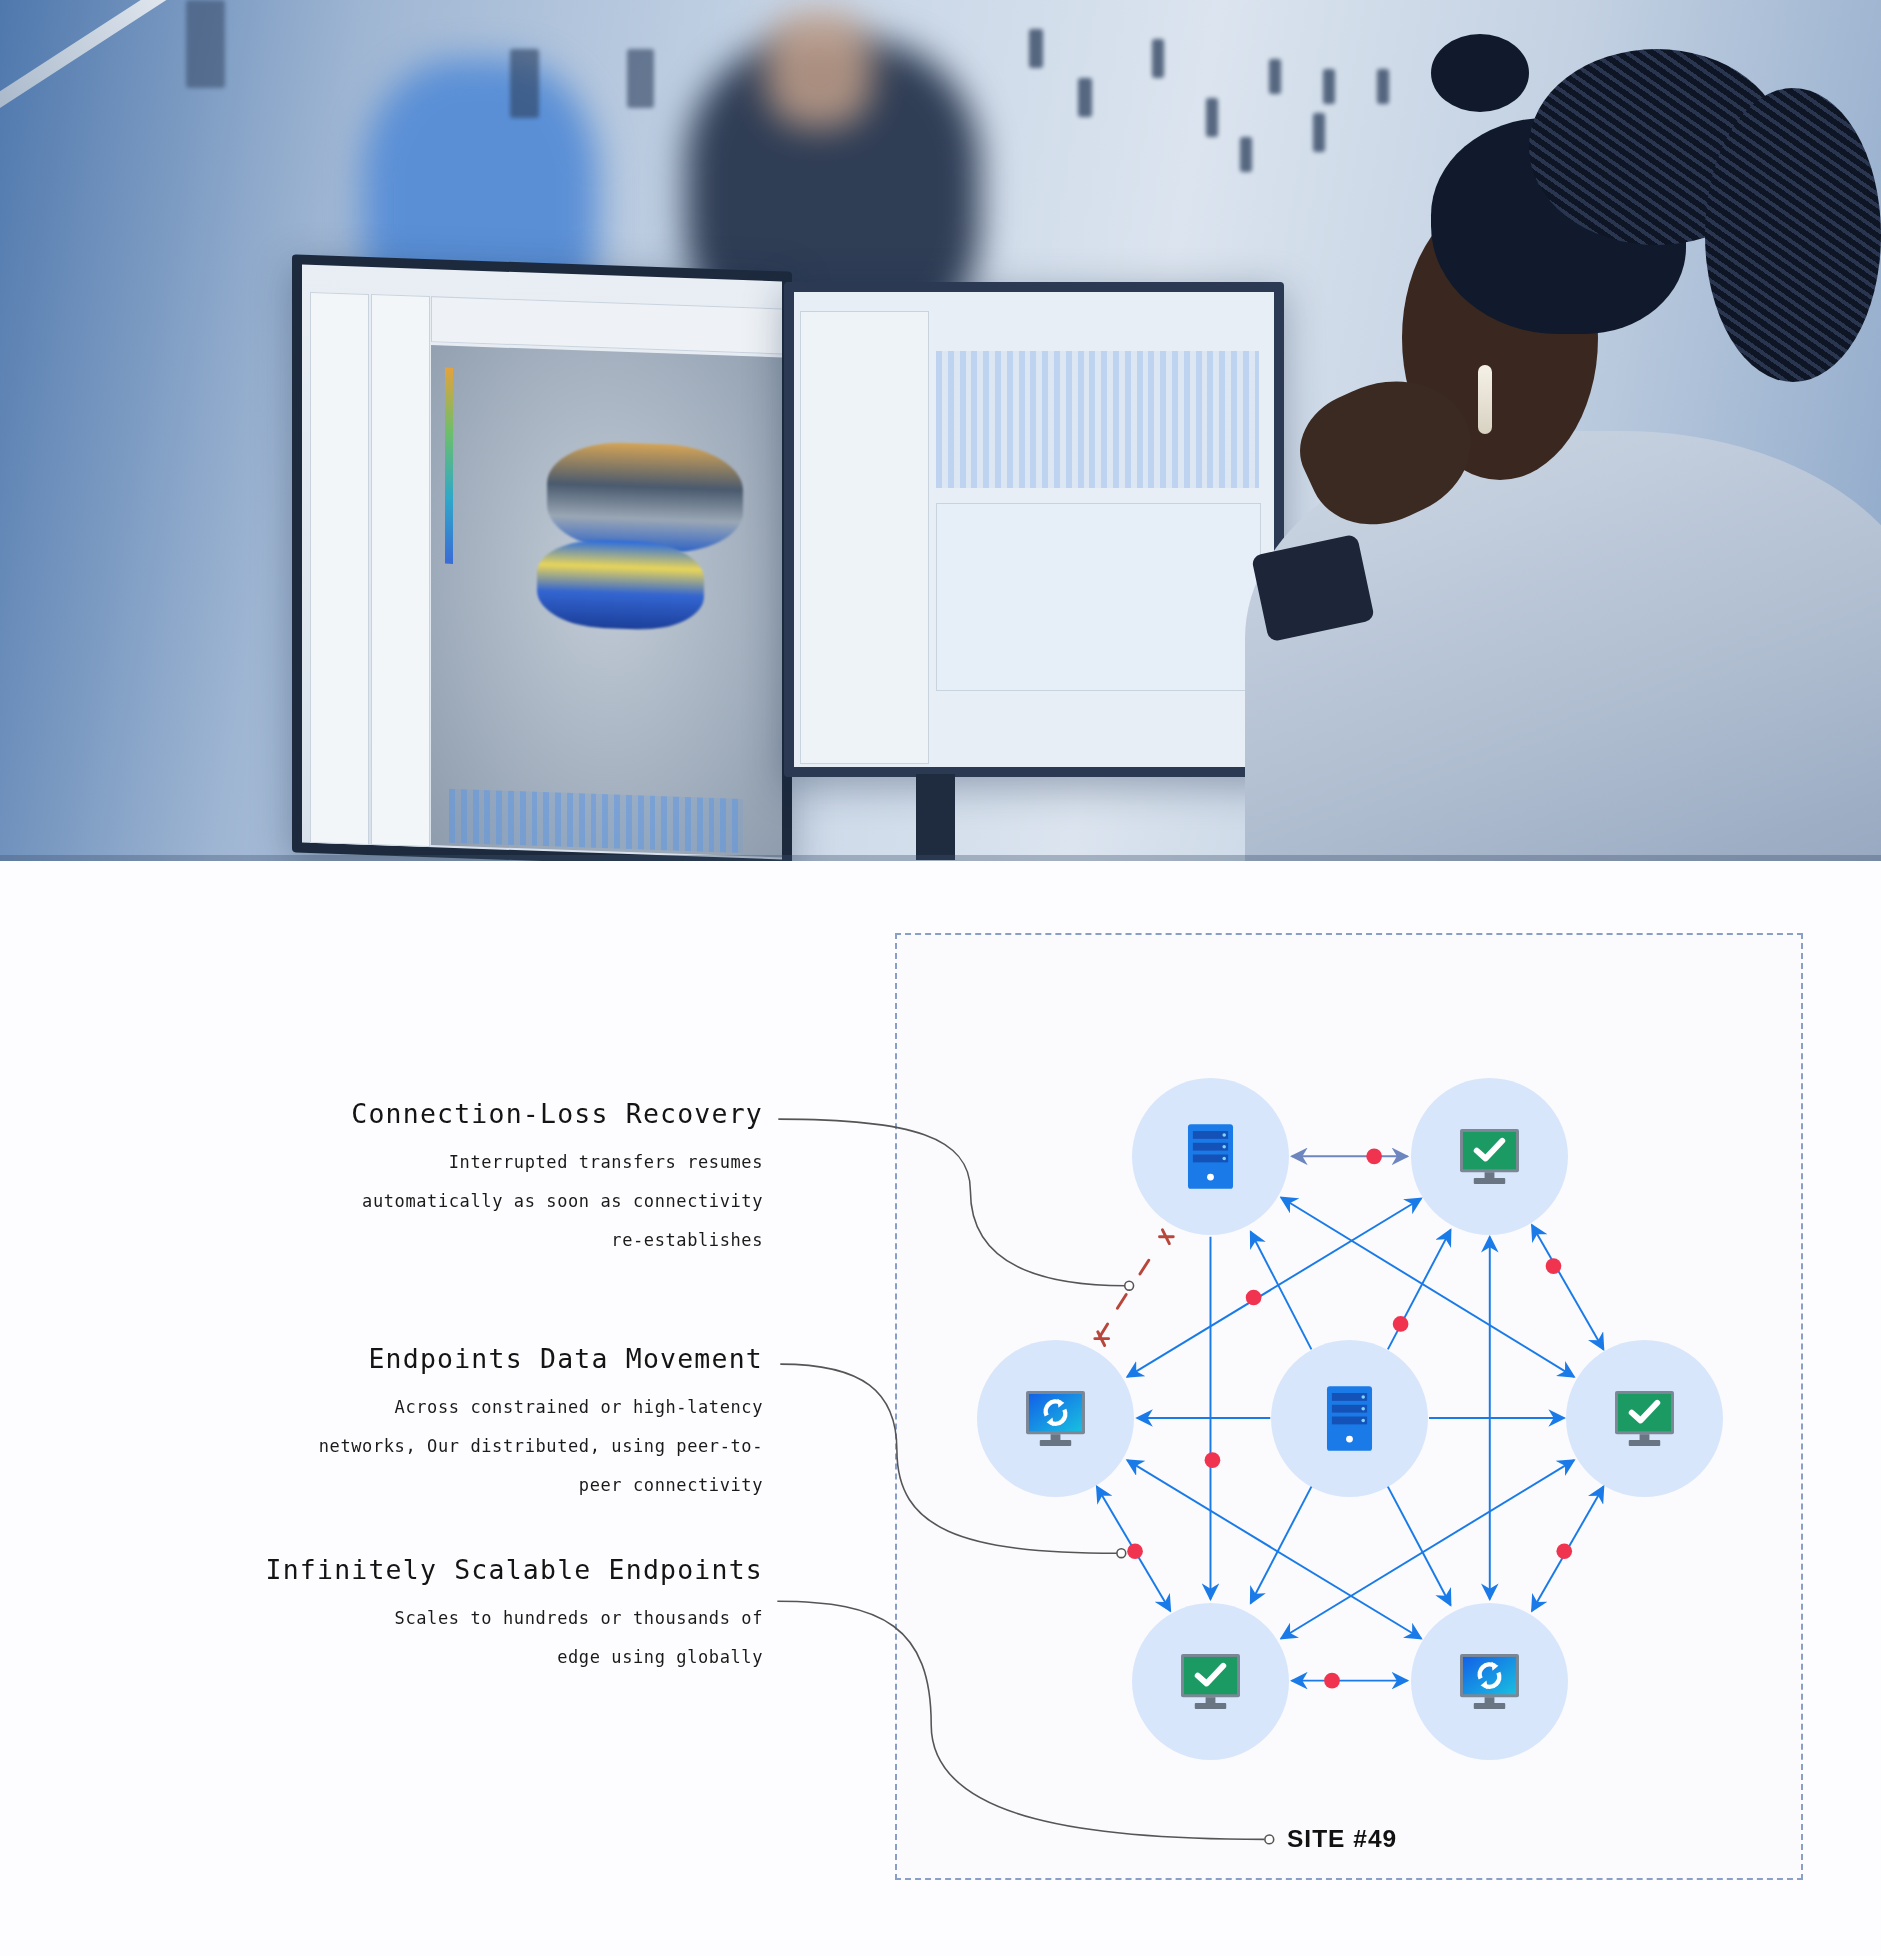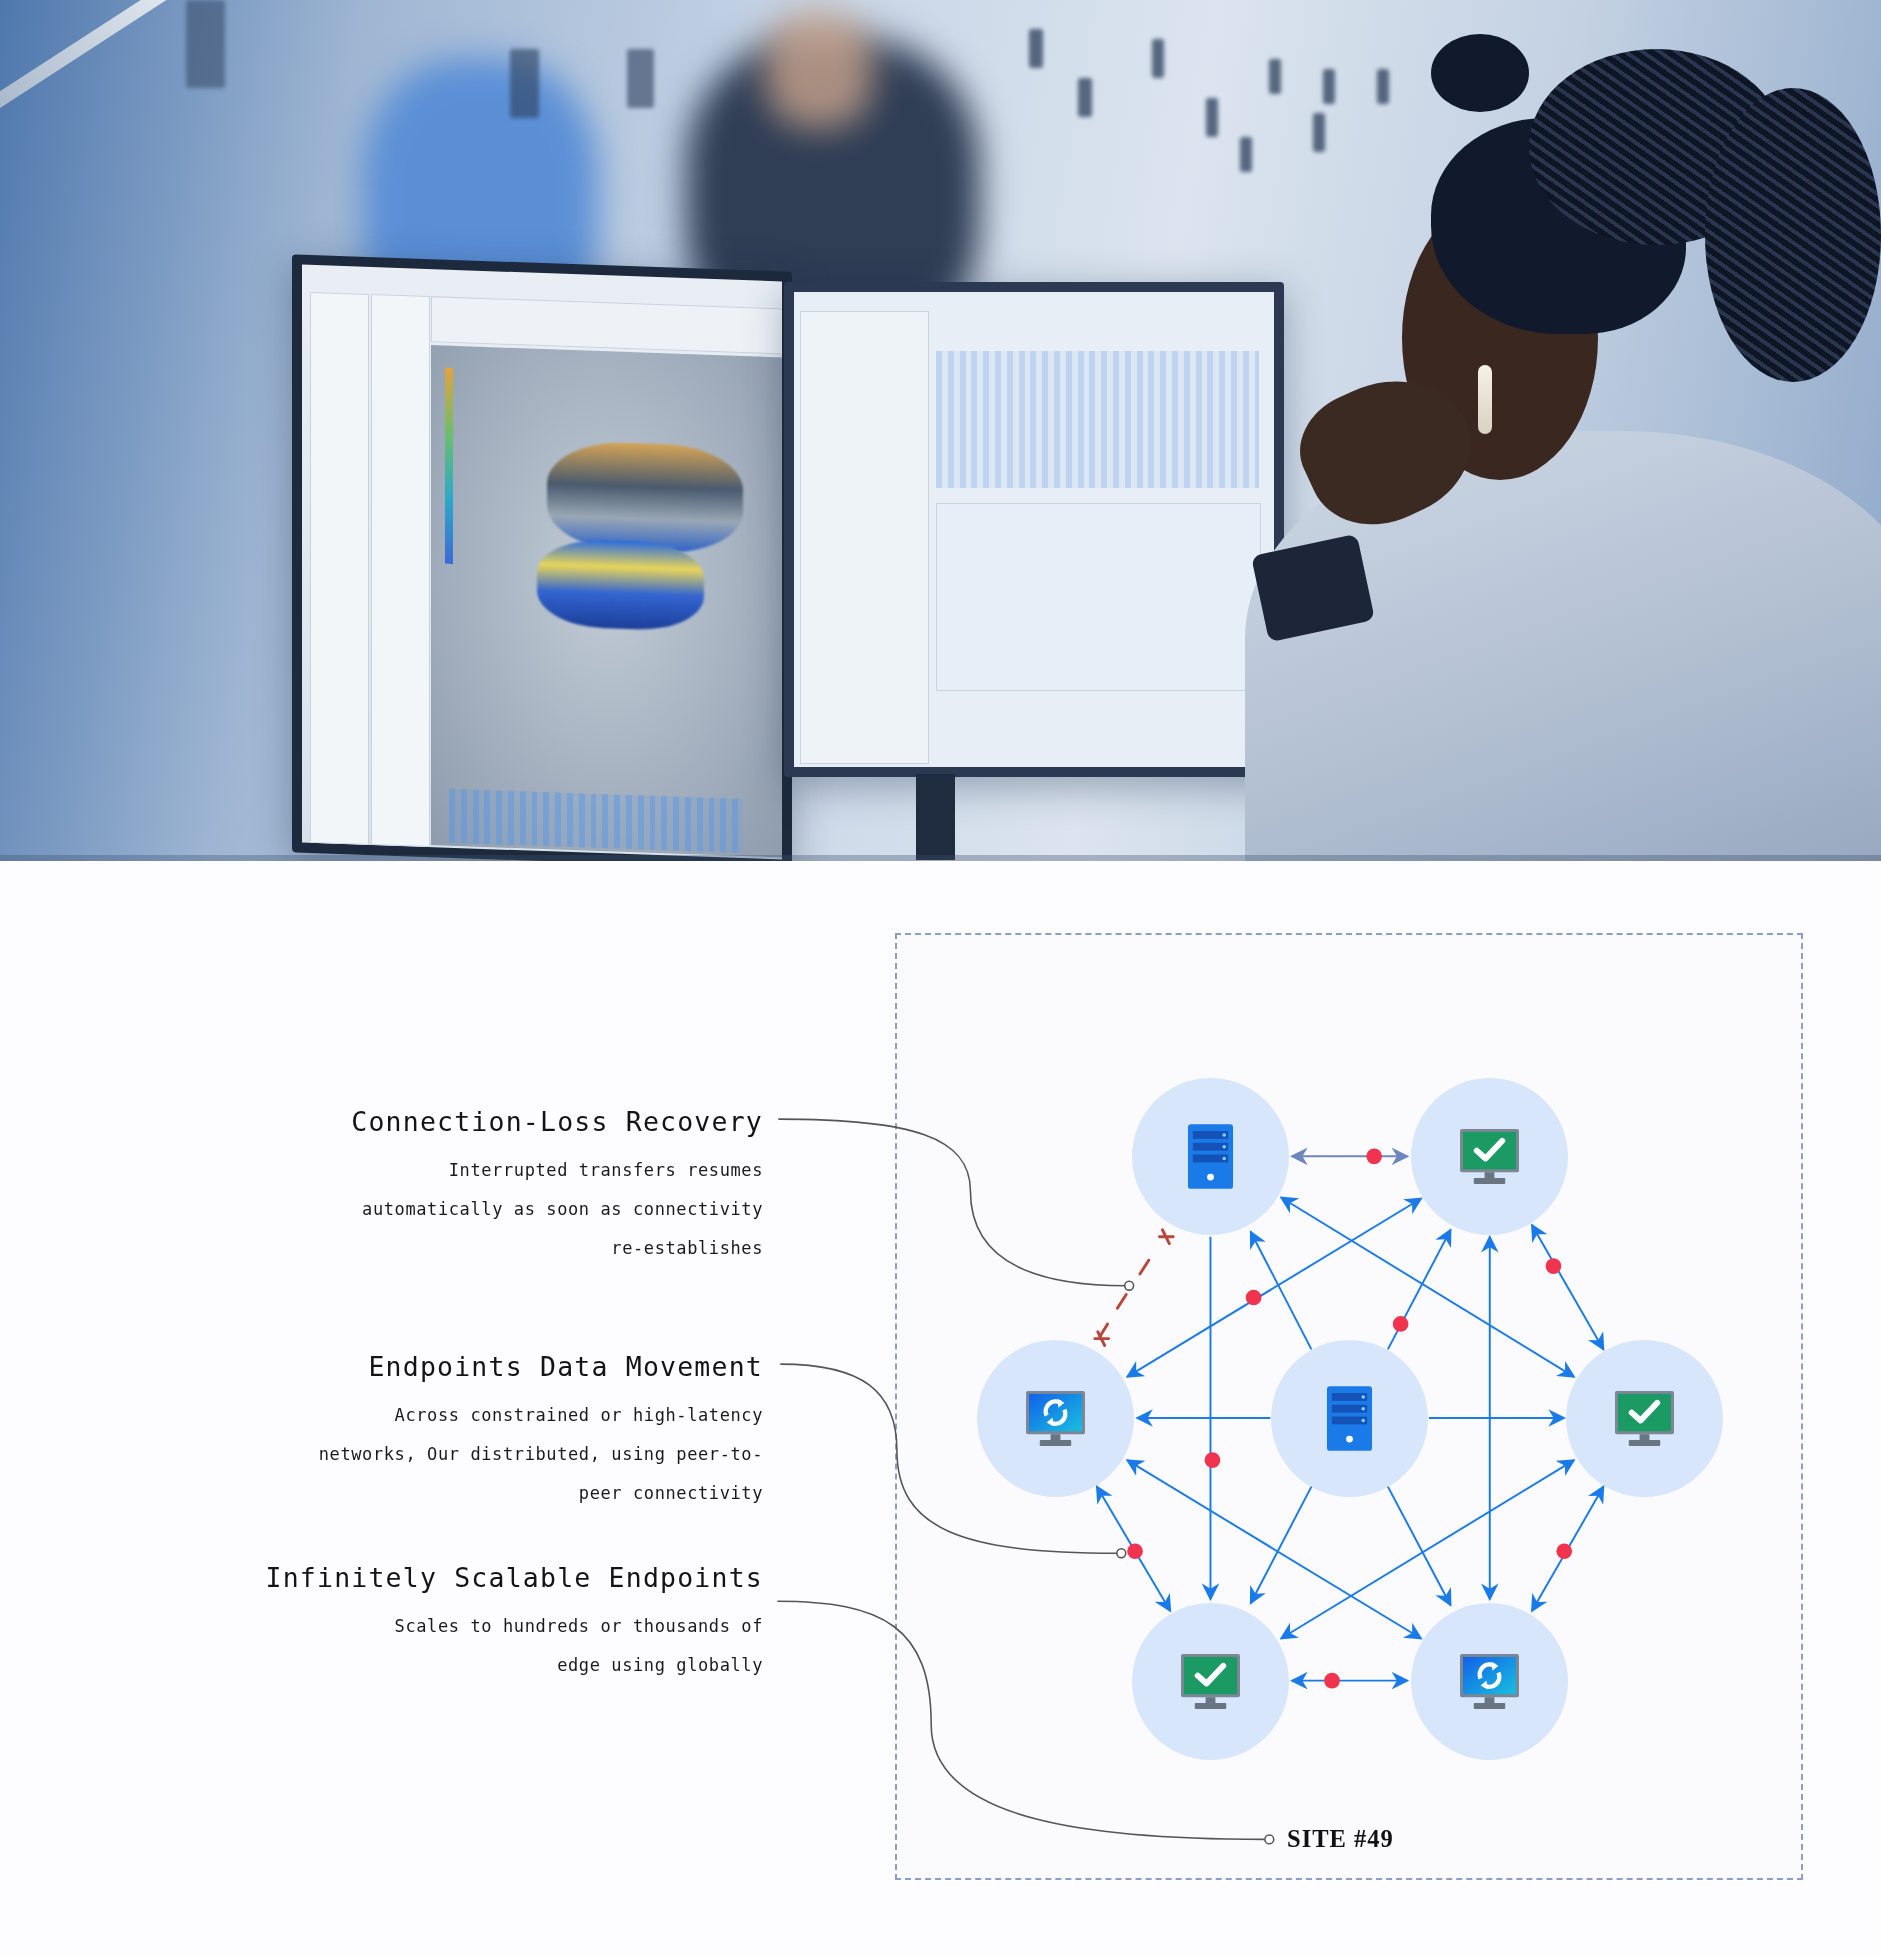--- a/index.html
+++ b/index.html
@@ -40,41 +40,41 @@
     .hero .wrap { position: absolute; background: #101a2c; border-radius: 50%; }
     .hero .braids {
       position: absolute; border-radius: 50%;
       background: repeating-linear-gradient(35deg, #0e1524 0 5.9px, #2a3650 5.9px 9.8px);
     }
     .hero .hand { position: absolute; background: #3b2a22; border-radius: 40% 60% 50% 50%; }
     .hero .sleeve { position: absolute; background: #1d2638; border-radius: 9.8px; }
     .hero .shade { position: absolute; left:0; right:0; bottom:0; height: 5.9px; background: rgba(60,80,110,.35); }
 
     
-    .feature { position: absolute; right: calc(1882px - 763px); text-align: right; margin-top: 8px; }
+    .feature { position: absolute; right: calc(1882px - 763px); text-align: right; }
     .feature h3 {
       margin: 0; font-weight: normal; font-size: 26.5px; letter-spacing: 1.2px; color: #141414; white-space: nowrap;
     }
     .feature p {
       margin: 0; font-size: 17px; line-height: 39px; letter-spacing: 0.6px; color: #1a1a1a; white-space: nowrap;
     }
 
     
     .diagram-box {
       position: absolute; left: 895px; top: 933px; width: 908px; height: 947px;
       border: 2px dashed #8a9fc7; box-sizing: border-box; background: #fbfbfe;
     }
     svg.overlay { position: absolute; left: 0; top: 0; }
     .node {
       position: absolute; width: 157px; height: 157px; border-radius: 50%;
       background: #d8e6fb; display: flex; align-items: center; justify-content: center;
     }
     .site-label {
       position: absolute; left: 1287px; top: 1825px; font-weight: bold;
-      font-family: Liberation Serif, serif; font-size: 24.5px; letter-spacing: 1px; color: #111;
+      font-family: Liberation Sans, sans-serif; font-size: 24.5px; letter-spacing: 1px; color: #111;
     }
   </style>
 </head>
 <body>
 
 <div class="hero" title="Engineer viewing turbine simulation and charts on dual monitors">
 
   <div class="blur" style="left:363px;top:59px;width:235px;height:294px;background:#5a8fd6;"></div>
   <div class="blur" style="left:686px;top:39px;width:294px;height:314px;background:#2f3d55;"></div>
   <div class="blur" style="left:765px;top:9.8px;width:108px;height:118px;background:#c9a48c;opacity:.8;"></div>

